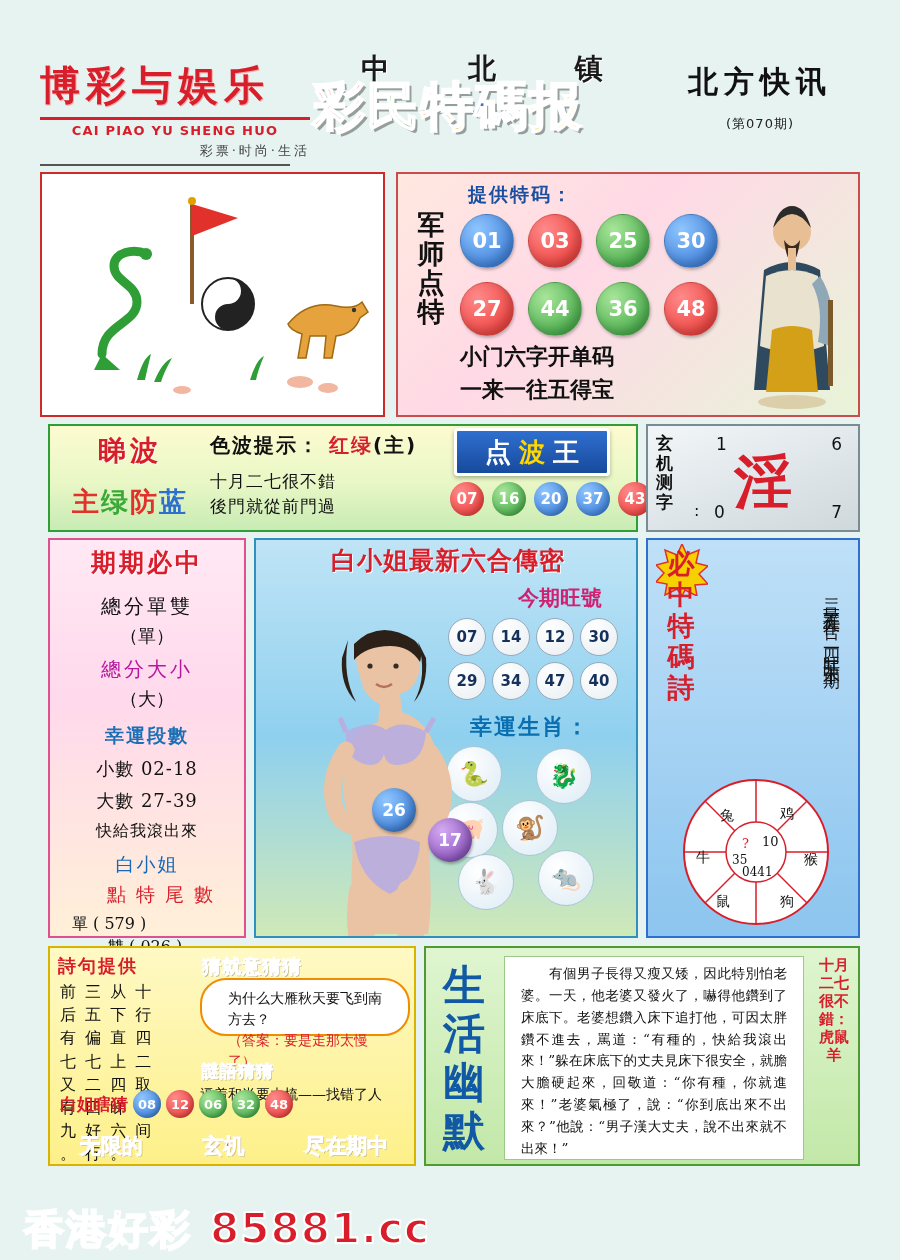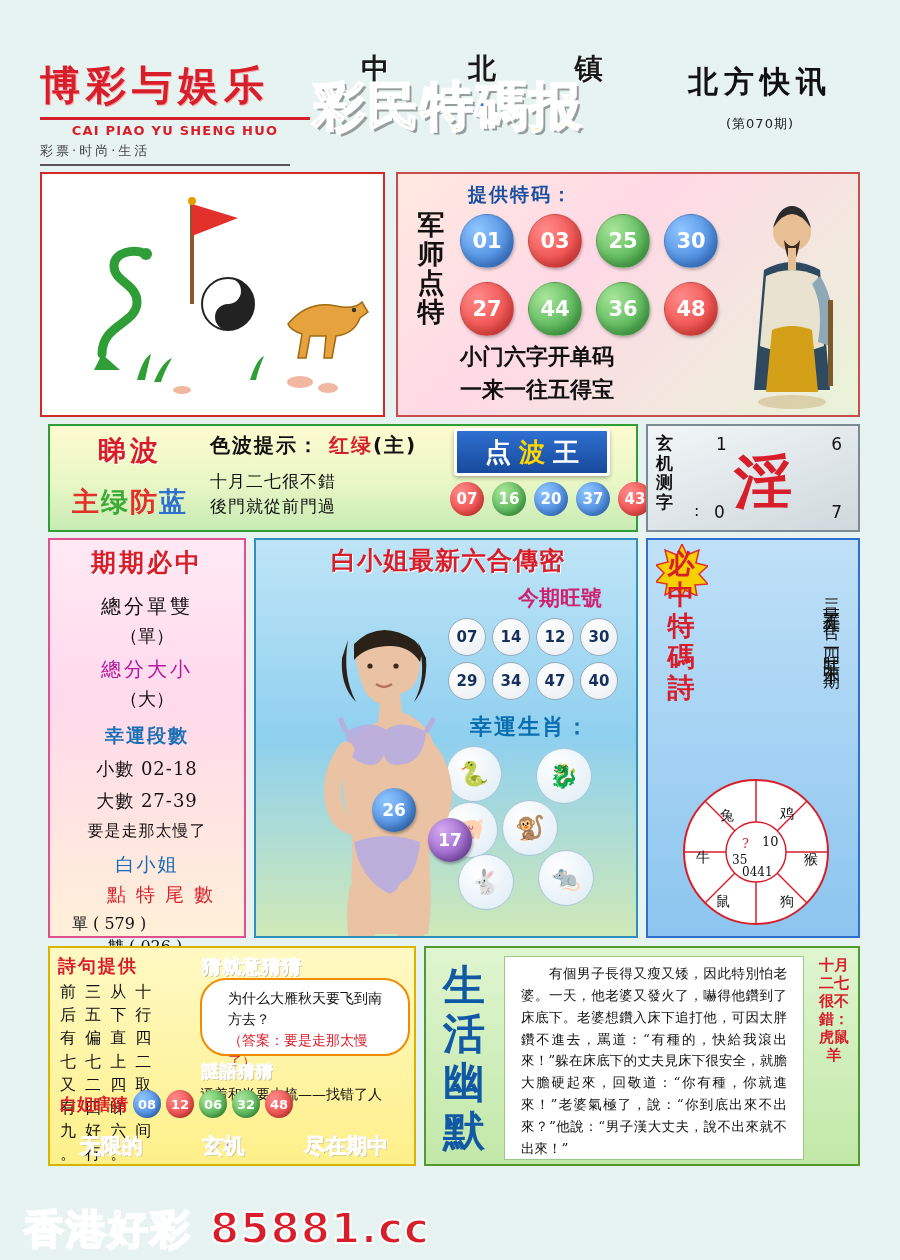--- a/index.html
+++ b/index.html
@@ -14,21 +14,21 @@
   
   .header{position:absolute;left:0;top:0;width:900px;height:170px;}
   .masthead{position:absolute;left:40px;top:58px;width:270px;}
   .masthead .cn{
     font-family:"DejaVu Serif","Liberation Serif",serif;
     font-size:40px;font-weight:bold;color:#d81e2a;letter-spacing:6px;
     text-shadow:1px 1px 0 #f7a9a9;
   }
   .masthead .rule{height:3px;background:#d81e2a;margin:4px 0 3px;}
   .masthead .py{font-size:13px;color:#d81e2a;letter-spacing:1.2px;text-align:center;font-weight:bold;}
-  .masthead .sub{font-size:13px;color:#444;letter-spacing:3px;text-align:left;margin-top:4px;}
+  .masthead .sub{font-size:13px;color:#444;letter-spacing:3px;text-align:right;margin-top:4px;}
   .masthead .rule2{height:2px;background:#555;margin-top:4px;width:250px;}
 
   .bigtitle{position:absolute;left:312px;top:46px;width:340px;height:110px;}
   .bigtitle .row1{position:absolute;top:4px;left:10px;width:320px;display:flex;justify-content:space-around;}
   .bigtitle .row1 span{
     font-family:"DejaVu Serif","Liberation Serif",serif;
     font-size:28px;font-weight:bold;color:#1a1a1a;
     text-shadow:1px 1px 0 #fff;
   }
   .bigtitle .row2{position:absolute;top:34px;left:0;display:flex;}
@@ -169,21 +169,21 @@
     font-size:17px;color:#111;line-height:1.5;writing-mode:vertical-rl;height:250px;letter-spacing:4px;}
   .wheel{position:absolute;left:32px;bottom:8px;width:152px;height:152px;}
 
   
   .p-riddle{left:48px;top:946px;width:368px;height:220px;
     background:linear-gradient(180deg,#fff9c4,#fdf08a);border:2px solid #d8b400;}
   .p-riddle .h{position:absolute;left:8px;top:6px;font-family:"DejaVu Serif","Liberation Serif",serif;
     font-size:18px;font-weight:bold;color:#d81e2a;letter-spacing:2px;}
   .poemgrid{position:absolute;left:10px;top:32px;font-family:"DejaVu Serif","Liberation Serif",serif;
     font-size:16px;color:#111;line-height:1.45;letter-spacing:2px;}
-  .bubble{position:absolute;left:150px;top:30px;width:210px;height:78px;background:#fff;
+  .bubble{position:absolute;left:150px;top:30px;width:210px;height:58px;background:#fff;
     border:2px solid #f08c00;border-radius:26px;padding:8px 26px;box-sizing:border-box;
     font-family:"DejaVu Serif","Liberation Serif",serif;font-size:14px;color:#111;line-height:1.5;}
   .bubble .ans{color:#d81e2a;}
   .riddletag{position:absolute;left:152px;top:6px;display:flex;gap:1px;}
   .riddletag span{font-family:"DejaVu Serif","Liberation Serif",serif;font-size:19px;font-weight:bold;
     -webkit-text-stroke:1px #fff;text-shadow:1px 1px 0 rgba(0,0,0,.3);}
   .tag2{position:absolute;left:152px;top:112px;display:flex;gap:1px;}
   .tag2 span{font-family:"DejaVu Serif","Liberation Serif",serif;font-size:17px;font-weight:bold;
     -webkit-text-stroke:1px #fff;text-shadow:1px 1px 0 rgba(0,0,0,.3);}
   .riddle2{position:absolute;left:150px;top:138px;font-family:"DejaVu Serif","Liberation Serif",serif;
@@ -363,21 +363,21 @@
     <div class="r r4">（大）</div>
     <div class="r r5">幸運段數</div>
     <div class="r r6">
       <span>小數</span>
       <span>02-18</span>
     </div>
     <div class="r r6">
       <span>大數</span>
       <span>27-39</span>
     </div>
-    <div class="r r7">要是走那太慢了</div>
+    <div class="r r7">快給我滾出來</div>
     <div class="r r8">白小姐</div>
     <div class="r r9">點 特 尾 數</div>
     <div class="r r10">單 ( 579 )</div>
     <div class="r r11">雙 ( 026 )</div>
   </div>
 
   <div class="panel p-photo">
     <div class="ttl">白小姐最新六合傳密</div>
     <div class="sub">今期旺號</div>
     <div class="photonums">

